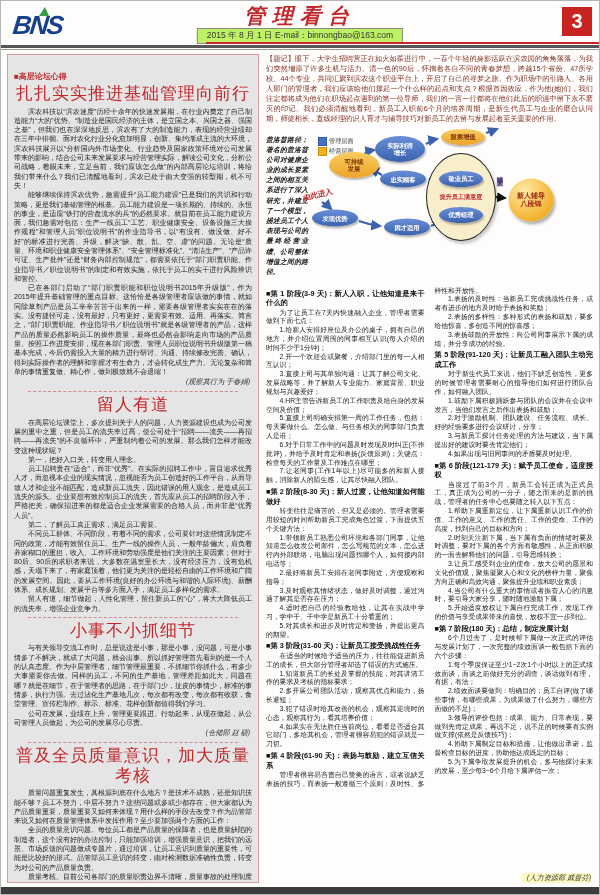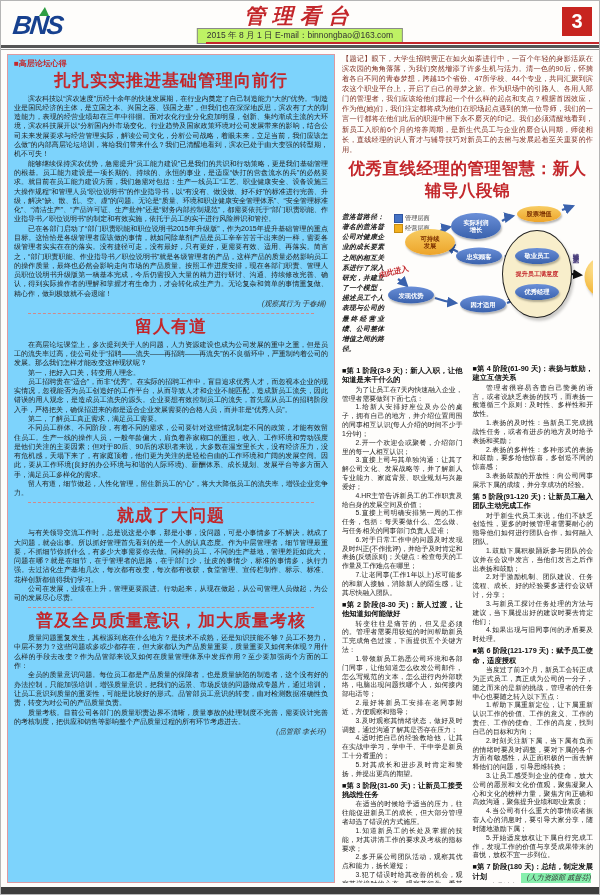--- a/index.html
+++ b/index.html
@@ -16,25 +16,25 @@
   .datebox{position:absolute;top:27px;left:50%;transform:translateX(-50%);
         border:1px solid #8a8a8a;background:#bef264;font-size:8.5px;padding:1px 9px;white-space:nowrap;color:#333;}
   .pagenum{position:absolute;top:6px;right:7px;width:30px;height:29px;background:#c7241f;
         color:#fff;font:bold 20px "Liberation Sans",sans-serif;display:flex;align-items:center;justify-content:center;}
   .rule-red{position:absolute;top:41px;left:205px;right:0;height:2px;background:#c3272b;}
   .rule-dark{position:absolute;top:44px;left:0;right:0;height:3px;background:#555;}
   .rule-thin{position:absolute;top:48px;left:0;right:0;height:1px;background:#999;}
   .footer-bar{position:absolute;bottom:0;left:0;right:0;height:7px;background:#3d3d3d;}
   
   .main{position:absolute;top:53px;left:6px;right:6px;bottom:11px;display:flex;gap:7px;}
-  .left-col{width:328px;flex:none;border:1px solid #dc9aa0;box-sizing:border-box;
-        padding:3px 6px;overflow:hidden;background:#7dd3fc;}
+  .left-col{width:252px;flex:none;border:1px solid #dc9aa0;box-sizing:border-box;
+        padding:16px 6px;overflow:hidden;background:#e5e5e5;}
   .right-col{flex:1;overflow:hidden;position:relative;}
   .kicker{color:#c3272b;font-size:8px;font-weight:bold;margin-bottom:1px;}
-  .art-title{color:#c3272b;text-align:center;font-family:"Liberation Serif",serif;font-weight:bold;
+  .art-title{color:#c3272b;text-align:center;font-family:"Liberation Serif",serif;font-weight:normal;
         font-size:17px;letter-spacing:1px;margin:2px 0 3px;line-height:1.15;}
   .body-p{font-size:7px;line-height:1.33;text-align:justify;text-indent:2em;margin:0;color:#222;}
   .sig{text-align:right;font:italic 7.2px "Liberation Serif",serif;color:#333;margin:1px 2px 2px 0;}
   .article:not(:last-child)::after{content:"";display:block;border-top:1px dashed #d08a8a;margin:4px 14px 3px;}
   
   .preface{font-size:7.2px;line-height:1.4;text-align:justify;color:#7d2f22;margin:0 0 2px;}
   .headline{color:#c3272b;text-align:center;font-family:"Liberation Serif",serif;font-weight:bold;
         font-size:16.5px;margin:3px 0 2px;letter-spacing:0.5px;}
   .diagram{position:relative;height:158px;margin-bottom:2px;}
   .dg-caption{position:absolute;left:0;top:8px;width:42px;font:italic bold 6.8px "Liberation Serif",serif;
@@ -59,21 +59,21 @@
   .side-vert{position:absolute;left:229px;top:44px;writing-mode:vertical-rl;font-size:6.4px;
         font-weight:bold;color:#4a3f7d;letter-spacing:1px;}
   .ball{position:absolute;left:265px;top:73px;transform:translate(-50%,-50%);width:45px;height:43px;
         border-radius:50%;background:radial-gradient(circle at 35% 28%,#ffeaa4,#f2b02a 72%);
         color:#9c1f12;font-size:7px;font-weight:bold;display:flex;align-items:center;justify-content:center;
         text-align:center;white-space:pre-line;line-height:1.15;box-shadow:2px 3px 3px rgba(0,0,0,.3);}
   .sections{column-count:2;column-gap:10px;height:570px;overflow:hidden;font-size:6.8px;line-height:1.3;
         text-align:justify;color:#222;}
   .sections p{margin:0;text-indent:2em;}
   .sec-h{font-weight:bold;font-size:7.3px;margin:2px 0 1px;text-indent:0 !important;color:#111;}
-  .rsig{position:absolute;bottom:0;right:2px;background:#86efac;padding-left:6px;
+  .rsig{position:absolute;bottom:0;right:2px;background:#fef9c3;padding-left:6px;
         font:italic 7.2px "Liberation Serif",serif;color:#333;}
 </style>
 </head>
 <body>
 
 <div class="page">
 
   <div class="logo">BNS</div>
   <div class="masthead">管理看台</div>
   <div class="datebox">2015 年 8 月 1 日 E-mail：binnongbao@163.com</div>
@@ -113,47 +113,47 @@
 
                 <p class="body-p">第二，了解员工真正需求，满足员工需要。</p>
 
                 <p class="body-p">不同员工群体、不同阶段，有着不同的需求，公司要针对这些情况制定不同的政策，才能有效留住员工。生产一线的操作人员，一般年龄偏大，肩负着养家糊口的重担，收入、工作环境和劳动强度是他们关注的主要因素；但对于80后、90后的求职者来说，大多数在温室里长大，没有经济压力，没有危机感，天塌下来了，有家庭顶着，他们更为关注的是轻松自由的工作环境和广阔的发展空间。因此，要从工作环境(良好的办公环境与和谐的人际环境)、薪酬体系、成长规划、发展平台等多方面入手，满足员工多样化的需求。</p>
 
                 <p class="body-p">留人有道，细节做起，人性化管理，留住新员工的“心”，将大大降低员工的流失率，增强企业竞争力。</p>
               </div>
           </div>
 
           <div class="article">
-            <div class="art-title">就成了大问题</div>
+            <div class="art-title">小事不小抓细节</div>
             <div>
 
                 <p class="body-p">与有关领导交流工作时，总是说这是小事，那是小事，没问题，可是小事情多了不解决，就成了大问题，就会出事。所以抓好管理首先看到的是一个人的认真态度。作为中层管理者，细节管理最重要，不抓细节你抓什么，有多少大事需要你去做。同样的员工，不同的生产基地，管理差距如此大，问题在哪？就是在细节，在于管理者的思路，在于部门少，扯皮的事情少，标准的事情多，执行力强。去过沾化生产基地几次，每次都有改变，每次都有收获，食堂管理、宣传栏制作、标示、标准、花样创新都值得我们学习。</p>
 
                 <p class="body-p">公司在发展，业绩在上升，管理更要跟进。行动起来，从现在做起，从公司管理人员做起，为公司的发展尽心尽责。</p>
               </div>
+            <div class="sig">(仓储部 赵 硕)</div>
           </div>
 
           <div class="article">
             <div class="art-title">普及全员质量意识，加大质量考核</div>
             <div>
 
                 <p class="body-p">质量问题重复发生，其根源到底在什么地方？是技术不成熟，还是知识技能不够？员工不努力，中层不努力？这些问题或多或少都存在，但大家都认为产品质量重要，质量重要又如何来体现？用什么样的手段去改变？作为品管部来说又如何在质量管理体系中发挥作用？至少要加强两个方面的工作：</p>
 
                 <p class="body-p">全员的质量意识问题。每位员工都是产品质量的保障者，也是质量缺陷的制造者，这个没有好的办法控制，只能加强培训，增强质量意识，把我们的远景、市场反馈的问题做成专题片，通过培训，让员工意识到质量的重要性，可能是比较好的形式。品管部员工意识的转变，由对检测数据准确性负责，转变为对公司的产品质量负责。</p>
 
                 <p class="body-p">质量考核。目前公司各部门的质量职责边界不清晰，质量事故的处理制度不完善，需要设计完善的考核制度，把供应和销售等影响整个产品质量过程的所有环节考虑进去。</p>
               </div>
             <div class="sig">(品管部 李长环)</div>
           </div>
         </div>
     </div>
 
     <div class="right-col">
       <p class="preface">【题记】眼下，大学生招聘营正在如火如荼进行中，一百个年轻的身影活跃在滨农园的角角落落，为我们突然增添了许多生机与活力。清一色的90后，怀揣着各自不同的青春梦想，跨越15个省份、47所学校、44个专业，共同汇聚到滨农这个职业平台上，开启了自己的寻梦之旅。作为职场中的引路人、各用人部门的管理者，我们应该给他们撑起一个什么样的起点和支点？根据首因效应，作为他(她)们，我们注定都将成为他们在职场起点遇到的第一位导师，我们的一言一行都将在他们此后的职涯中留下永不磨灭的印记。我们必须清醒地看到，新员工入职前6个月的培养周期，是新生代员工与企业的磨合认同期，师徒相长，直线经理的识人育才与辅导技巧对新员工的去留与发展起着至关重要的作用。</p>
-      <div class="headline">优秀直线经理的管理智慧：新人辅导八段锦</div>
 
       <div class="diagram">
         <svg class="dg-arrows" viewBox="0 0 290 158">
           <defs>
             <marker id="ah" markerWidth="6" markerHeight="6" refX="4" refY="2.5" orient="auto">
               <path d="M0,0 L5,2.5 L0,5 z" fill="#3a62ad"></path>
             </marker>
             <marker id="ahk" markerWidth="6" markerHeight="6" refX="4" refY="2.5" orient="auto">
               <path d="M0,0 L5,2.5 L0,5 z" fill="#111"></path>
             </marker>

